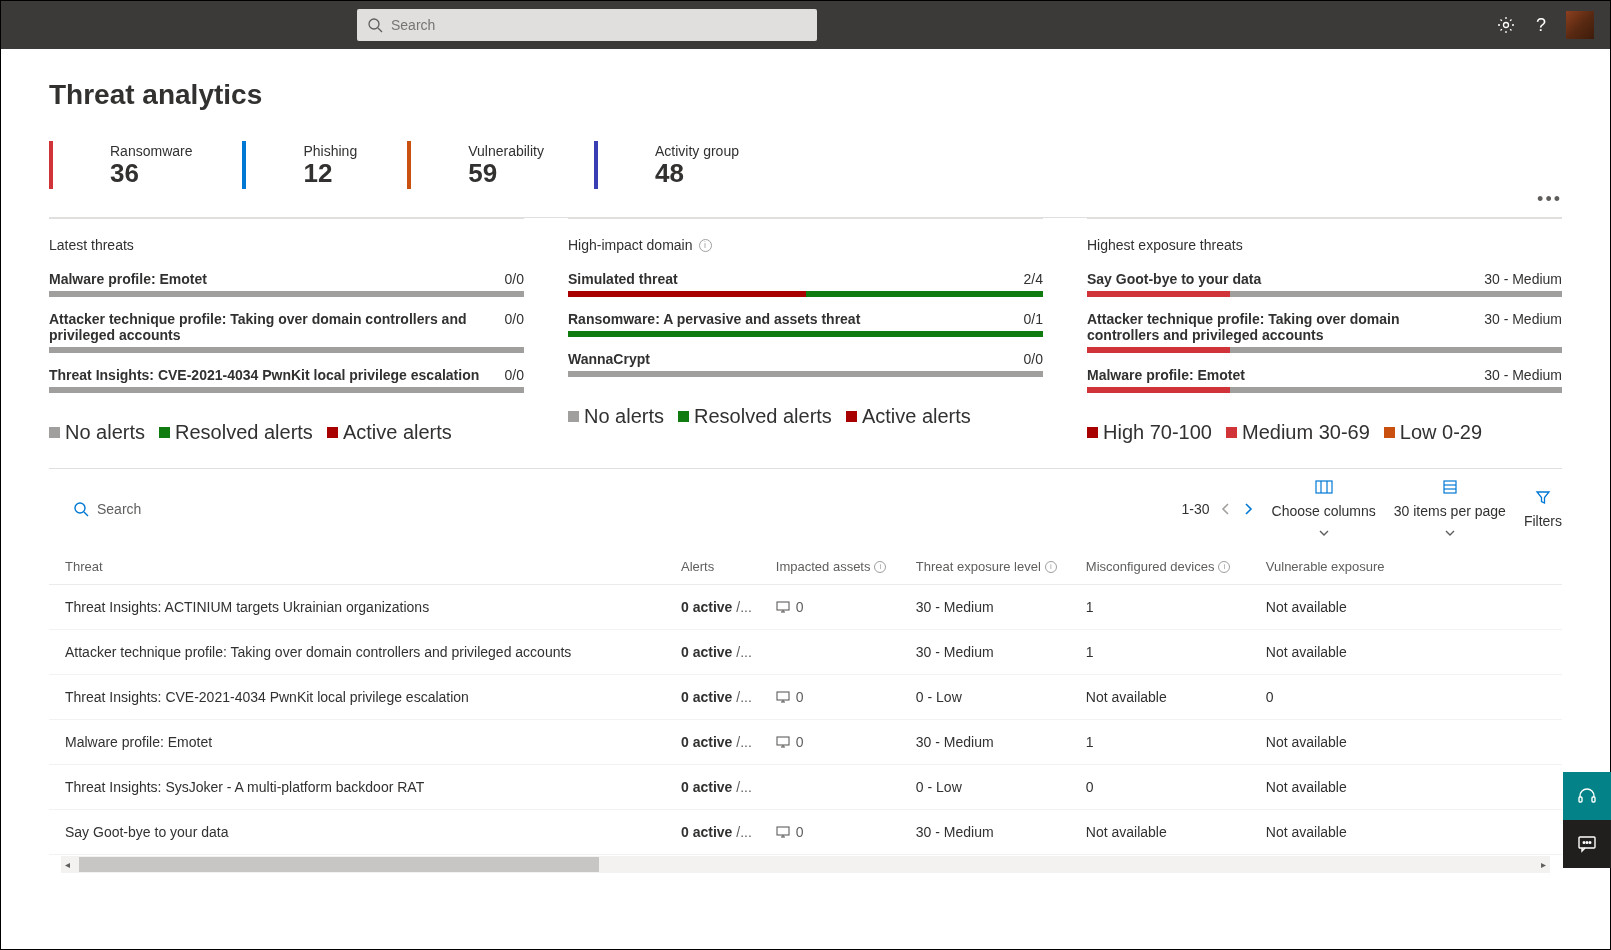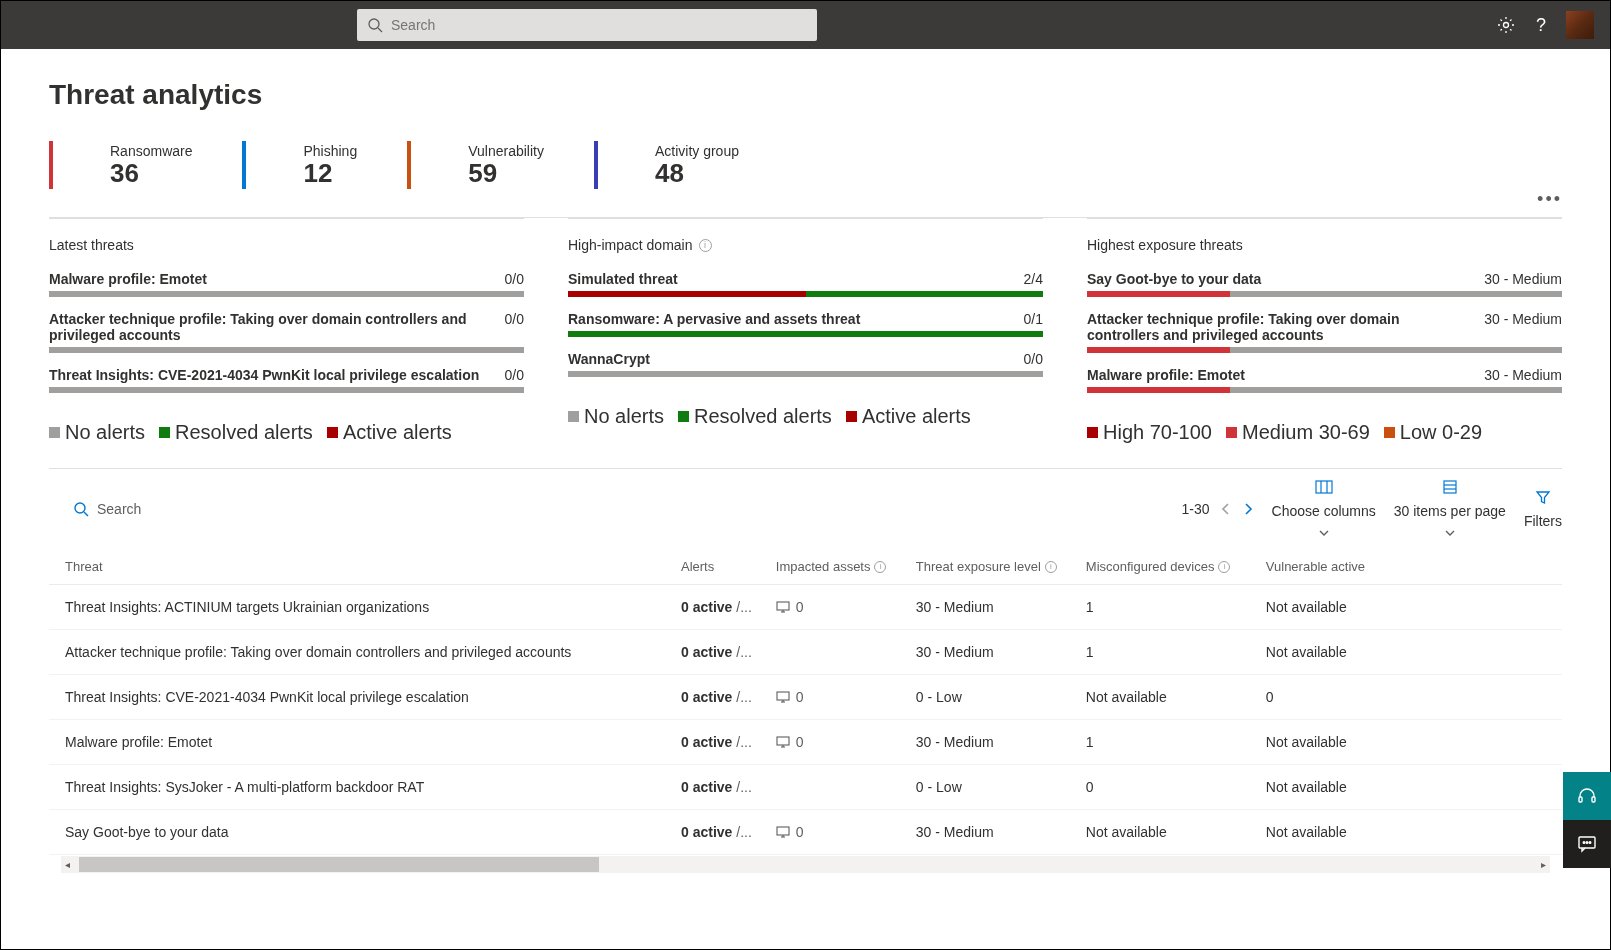--- a/index.html
+++ b/index.html
@@ -432,21 +432,21 @@
 
     <div class="table-wrap">
       <table>
         <thead>
             <tr id="thead-row">
               <th style="width: 620px;">Threat</th>
               <th style="width: 90px;">Alerts</th>
               <th style="width: 140px;"><span class="th-info">Impacted assets<span class="info-icon" style="width:12px;height:12px;font-size:8px;">i</span></span></th>
               <th style="width: 170px;"><span class="th-info">Threat exposure level<span class="info-icon" style="width:12px;height:12px;font-size:8px;">i</span></span></th>
               <th style="width: 180px;"><span class="th-info">Misconfigured devices<span class="info-icon" style="width:12px;height:12px;font-size:8px;">i</span></span></th>
-              <th>Vulnerable active</th>
+              <th>Vulnerable exposure</th>
             </tr>
           </thead>
         <tbody id="tbody">
             <tr>
     <td>Threat Insights: ACTINIUM targets Ukrainian organizations</td>
     <td><span class="bold">0 active</span> <span class="muted">/...</span></td>
     <td>
                 <span class="assets">
                   <svg width="14" height="12" viewBox="0 0 14 12" fill="none" stroke="#605e5c" stroke-width="1.1">
                     <rect x="1" y="1" width="12" height="8"></rect>

